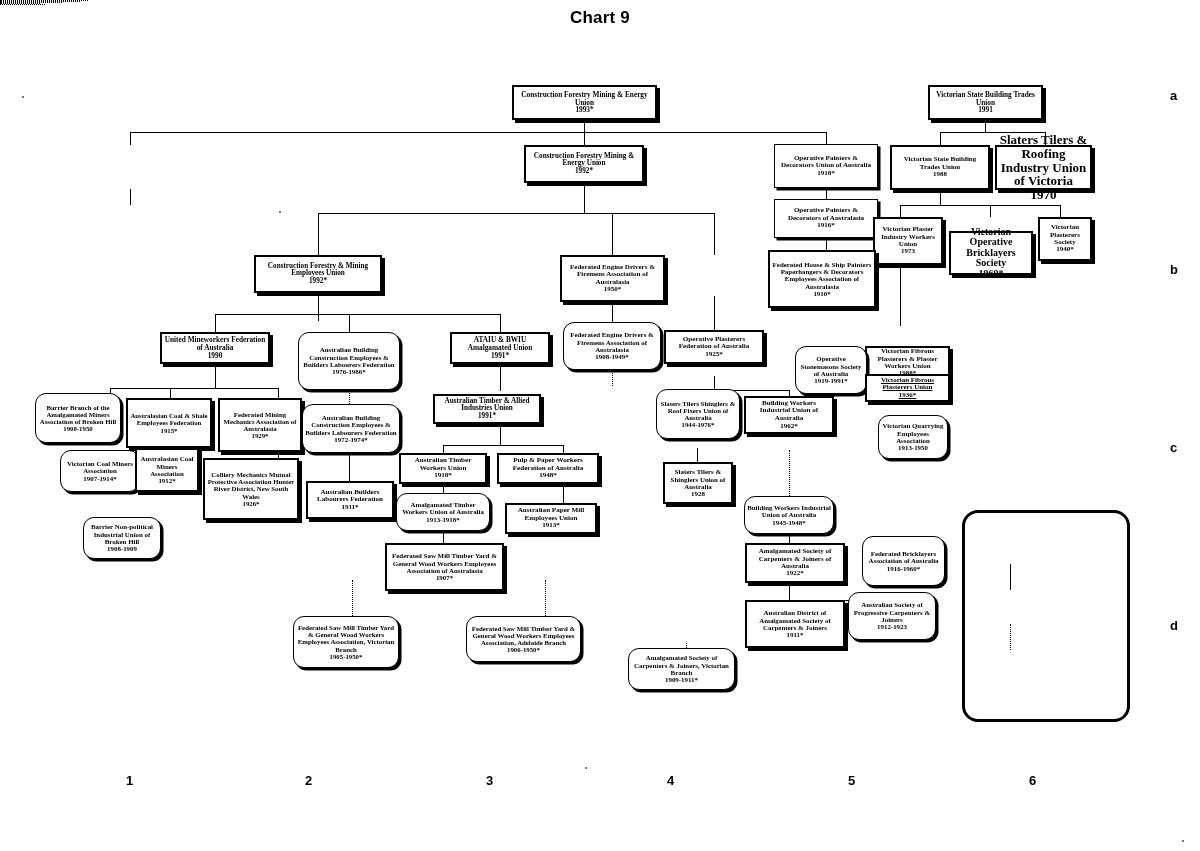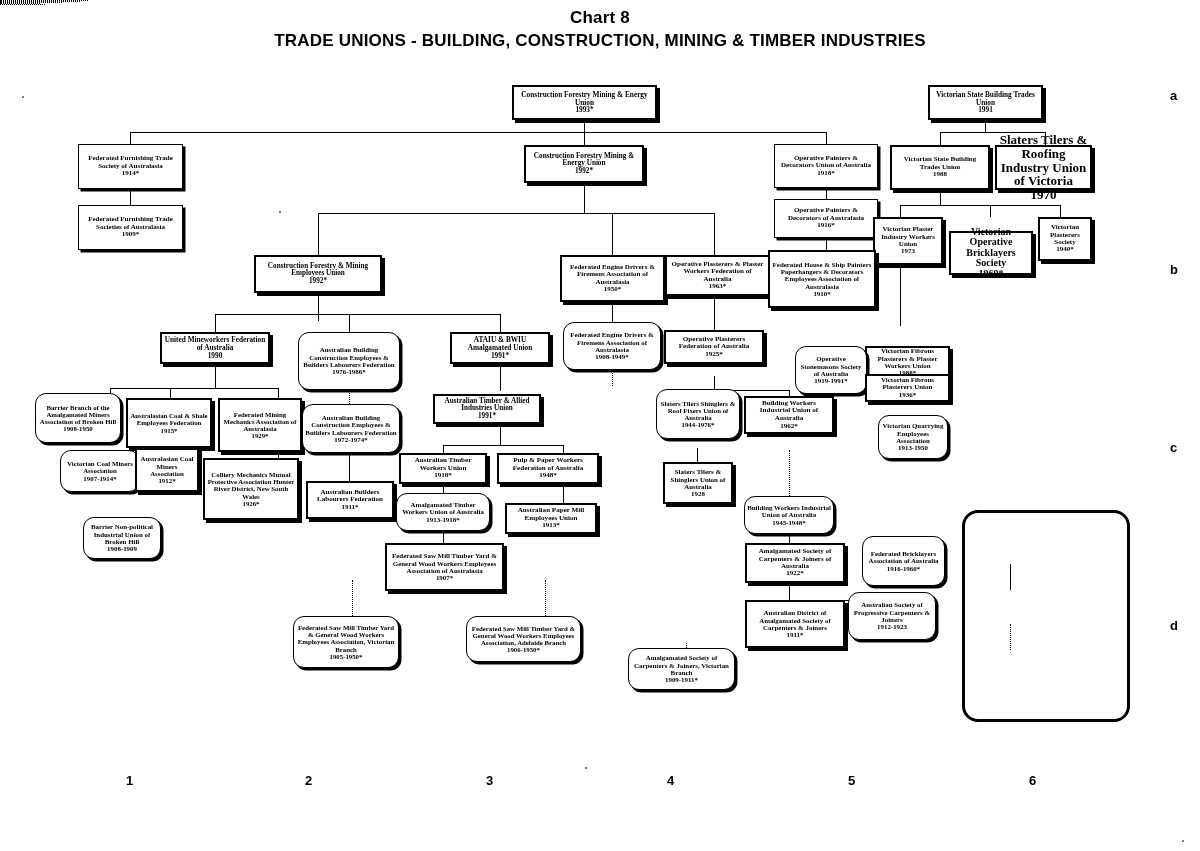--- a/index.html
+++ b/index.html
@@ -46,22 +46,21 @@
         font-family:"Liberation Sans",sans-serif;font-style:italic;font-weight:bold;
         font-size:10.5px;line-height:1.35;}
   .speck{position:absolute;width:1.5px;height:1.5px;background:#777;}
 </style>
 </head>
 <body>
 
 <div id="chart">
 
   <div class="title-wrap">
-    <div class="title1">Chart 8</div>
-    <div class="title2">TRADE UNIONS - BUILDING, CONSTRUCTION, MINING &amp; TIMBER INDUSTRIES</div>
+    <div class="title1">Chart 9</div>
   </div>
 
   <div class="ln lnv" style="left:584px;top:119px;height:26px;"></div>
   <div class="ln lnh" style="left:130px;top:132px;width:455px;"></div>
   <div class="ln lnv" style="left:130px;top:132px;height:13px;"></div>
   <div class="ln lnh" style="left:584px;top:132px;width:242px;"></div>
   <div class="ln lnv" style="left:826px;top:132px;height:13px;"></div>
 
   <div class="ln lnv" style="left:985px;top:119px;height:13px;"></div>
   <div class="ln lnh" style="left:940px;top:132px;width:105px;"></div>
@@ -155,26 +154,20 @@
   <div class="doth" style="left:500px;top:580px;width:45px;"></div>
   <div class="dot dotv" style="left:545px;top:580px;height:36px;"></div>
 
   <div class="node reg" style="left:512px;top:85px;width:145px;height:35px;font-size:7.3px;">
       <span>Construction Forestry Mining &amp; Energy Union<br>1993*</span>
     </div>
   <div class="node reg" style="left:928px;top:85px;width:115px;height:35px;font-size:7.3px;">
       <span>Victorian State Building Trades Union<br>1991</span>
     </div>
 
-  <div class="node changed" style="left:78px;top:144px;width:105px;height:45px;font-size:7px;">
-      <span>Federated Furnishing Trade Society of Australasia<br>1914*</span>
-    </div>
-  <div class="node changed" style="left:78px;top:205px;width:105px;height:45px;font-size:7px;">
-      <span>Federated Furnishing Trade Societies of Australasia<br>1909*</span>
-    </div>
 
   <div class="node reg" style="left:524px;top:145px;width:120px;height:38px;font-size:7.2px;">
       <span>Construction Forestry Mining &amp; Energy Union<br>1992*</span>
     </div>
 
   <div class="node changed" style="left:774px;top:144px;width:104px;height:44px;font-size:7px;">
       <span>Operative Painters &amp; Decorators Union of Australia<br>1918*</span>
     </div>
   <div class="node changed" style="left:774px;top:199px;width:104px;height:39px;font-size:7px;">
       <span>Operative Painters &amp; Decorators of Australasia<br>1916*</span>
@@ -197,23 +190,20 @@
       <span>Victorian Plasterers Society<br>1940*</span>
     </div>
 
   <div class="node reg" style="left:254px;top:255px;width:128px;height:38px;font-size:7.2px;">
       <span>Construction Forestry &amp; Mining Employees Union<br>1992*</span>
     </div>
 
   <div class="node reg" style="left:560px;top:255px;width:105px;height:47px;font-size:7px;">
       <span>Federated Engine Drivers &amp; Firemens Association of Australasia<br>1950*</span>
     </div>
-  <div class="node reg" style="left:665px;top:255px;width:105px;height:41px;font-size:7px;">
-      <span>Operative Plasterers &amp; Plaster Workers Federation of Australia<br>1963*</span>
-    </div>
 
   <div class="node reg" style="left:768px;top:250px;width:108px;height:58px;font-size:6.9px;">
       <span>Federated House &amp; Ship Painters Paperhangers &amp; Decorators Employees Association of Australasia<br>1910*</span>
     </div>
 
   <div class="node reg" style="left:160px;top:332px;width:110px;height:32px;font-size:7.3px;">
       <span>United Mineworkers Federation of Australia<br>1990</span>
     </div>
   <div class="node dereg" style="left:298px;top:332px;width:102px;height:58px;font-size:6.9px;">
       <span>Australian Building Construction Employees &amp; Builders Labourers Federation<br>1976-1986*</span>
@@ -228,21 +218,21 @@
   <div class="node reg" style="left:664px;top:330px;width:100px;height:34px;font-size:7.1px;">
       <span>Operative Plasterers Federation of Australia<br>1925*</span>
     </div>
 
   <div class="node reg" style="left:865px;top:326px;width:85px;height:34px;font-size:7px;margin-top:20px;">
       <span>Victorian Fibrous Plasterers &amp; Plaster Workers Union<br>1988*</span>
     </div>
   <div class="node dereg" style="left:795px;top:346px;width:72px;height:48px;font-size:6.9px;">
       <span>Operative Stonemasons Society of Australia<br>1919-1991*</span>
     </div>
-  <div class="node reg" style="left:865px;top:374px;width:85px;height:28px;font-size:7px;">
+  <div class="node reg" style="left:865px;top:374px;width:85px;height:28px;font-size:7px;text-decoration:underline;">
       <span>Victorian Fibrous Plasterers Union<br>1936*</span>
     </div>
 
   <div class="node dereg" style="left:35px;top:393px;width:86px;height:50px;font-size:6.8px;">
       <span>Barrier Branch of the Amalgamated Miners Association of Broken Hill<br>1908-1950</span>
     </div>
   <div class="node reg" style="left:126px;top:398px;width:86px;height:50px;font-size:6.8px;">
       <span>Australasian Coal &amp; Shale Employees Federation<br>1915*</span>
     </div>
   <div class="node reg" style="left:218px;top:398px;width:84px;height:54px;font-size:6.8px;">

